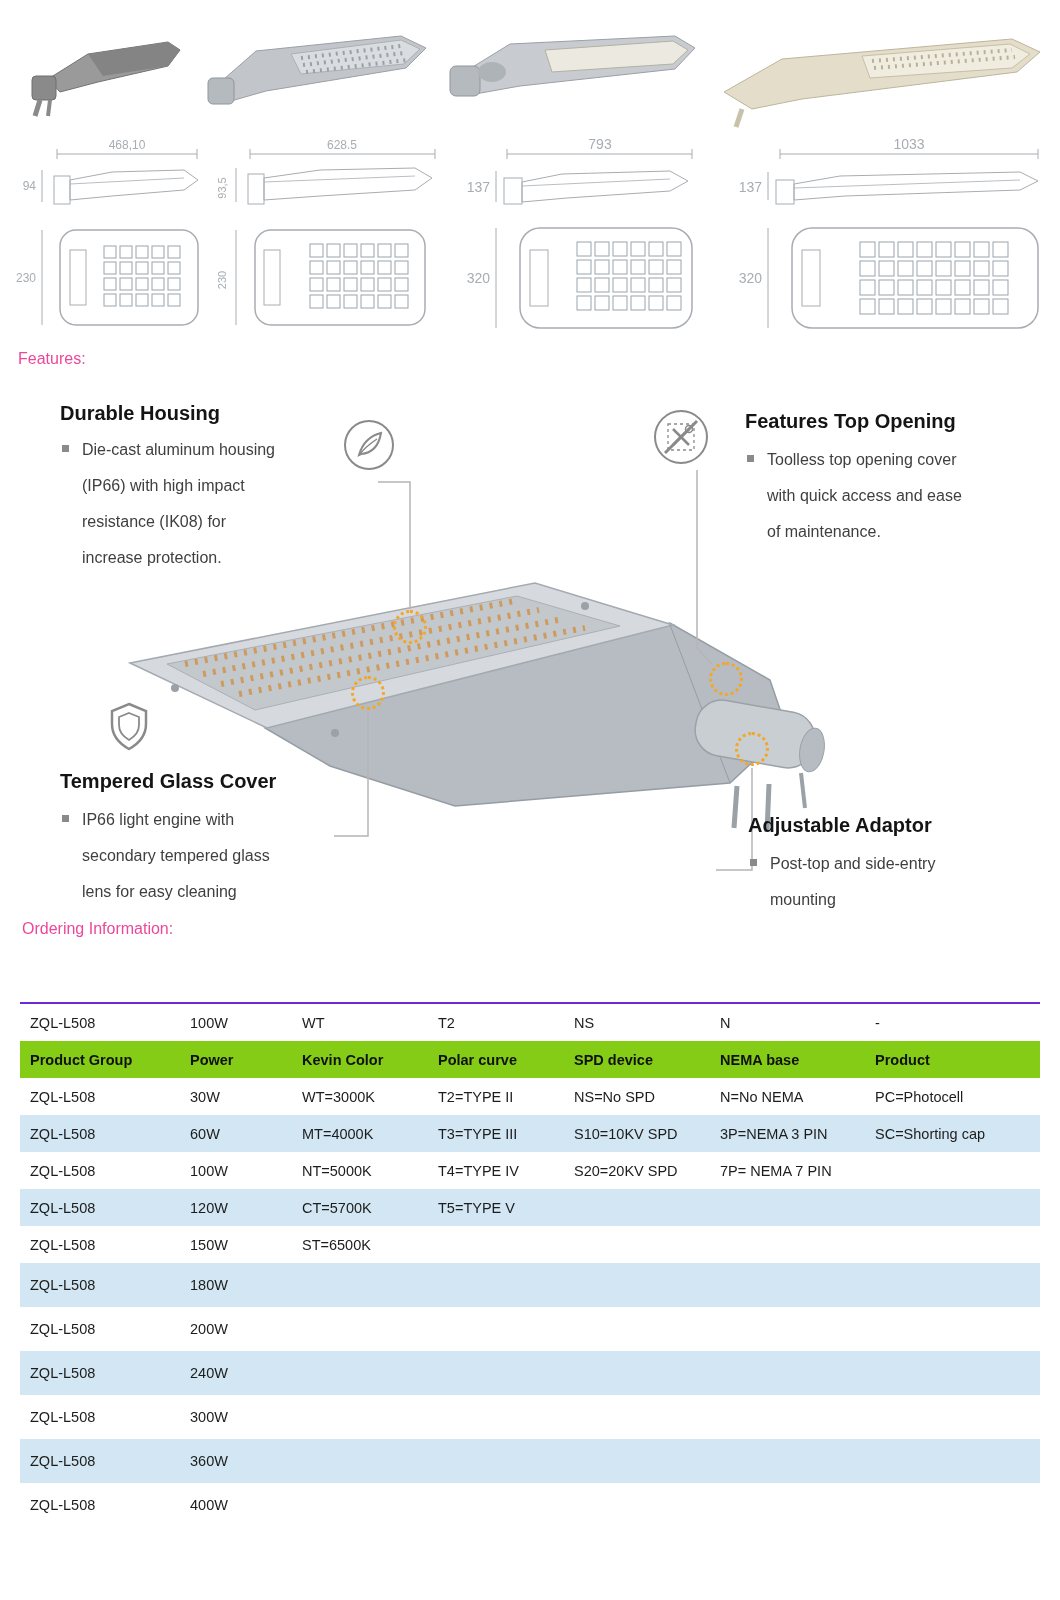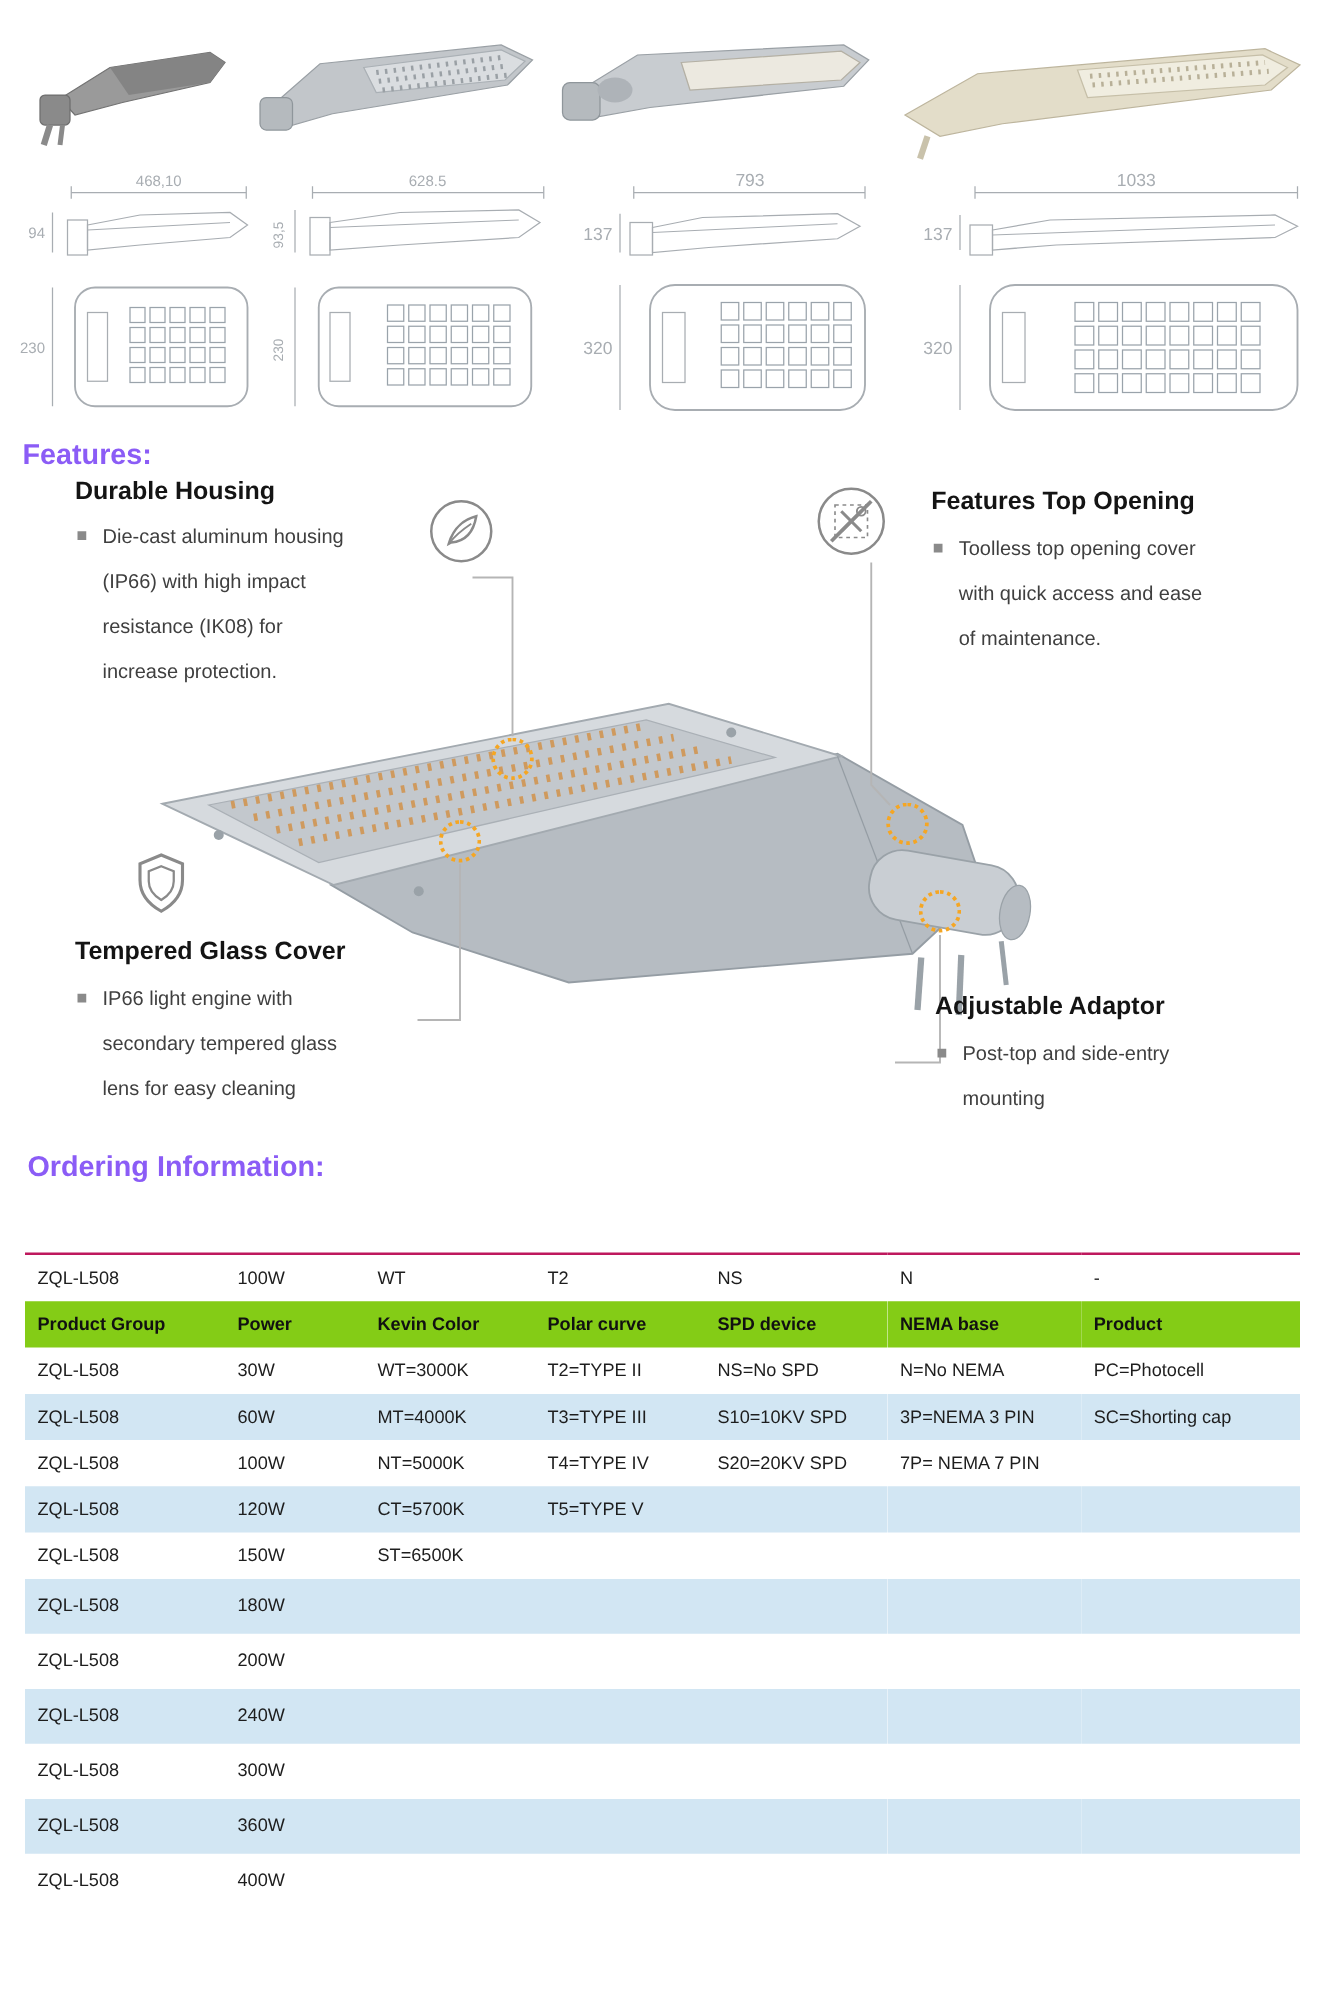--- a/index.html
+++ b/index.html
@@ -1,29 +1,29 @@
 <!DOCTYPE html>
 <html><head>
 <meta charset="utf-8">
 <style>
   html,body{margin:0;padding:0;}
   body{
     width:1060px;height:1600px;position:relative;background:#ffffff;
     font-family:"Liberation Sans", sans-serif;color:#333;overflow:hidden;
   }
   .abs{position:absolute;}
-  .section-heading{font-size:23px;font-weight:bold;color:#8b5cf6;margin:0;}
+  .section-heading{font-size:16px;font-weight:normal;color:#ec4899;margin:0;}
   .feature-title{font-size:20px;font-weight:bold;color:#141414;}
   .f-body{display:flex;gap:13px;}
   .bullet{width:7px;height:7px;background:#8a8a8a;margin-top:13px;flex:none;}
   .f-lines div{font-size:16px;color:#3f3f3f;line-height:36px;white-space:nowrap;}
   .icon-circle{display:block;}
   .dot-circle{width:34px;height:34px;border:3px dotted #F5A623;border-radius:50%;position:absolute;box-sizing:border-box;}
   
-  table.ordering{border-collapse:collapse;table-layout:fixed;width:1020px;font-size:14.5px;color:#1d1d1d;border-top:2px solid #be185d;}
+  table.ordering{border-collapse:collapse;table-layout:fixed;width:1020px;font-size:14.5px;color:#1d1d1d;border-top:2px solid #6d28d9;}
   table.ordering td, table.ordering th{padding:0 4px 0 10px;text-align:left;vertical-align:middle;height:37px;font-weight:normal;overflow:hidden;white-space:nowrap;}
   tr.header-row th{font-weight:bold;background:#84cc16;color:#111;}
   tr.stripe td{background:#D2E6F3;}
   tr.tall td{height:44px;}
   svg text{font-family:"Liberation Sans",sans-serif;}
 </style>
 </head>
 <body>
 
 <div class="abs" style="left:0;top:6px;width:1060px;height:128px">
@@ -227,21 +227,21 @@
         <rect x="274" y="161" width="15" height="15" fill="none" stroke="#9aa3ab" stroke-width="1"></rect>
         <rect x="293" y="161" width="15" height="15" fill="none" stroke="#9aa3ab" stroke-width="1"></rect>
       </g>
     <line x1="68" y1="90" x2="68" y2="190" stroke="#a8adb2"></line>
     <text x="62" y="145" text-anchor="end" font-size="14" fill="#a8adb2">320</text>
   </svg>
 </div>
 
 <h2 class="section-heading abs" style="left:18px;top:350px">Features:</h2>
 
-<div class="abs" style="left:0;top:370px;width:1007px;height:560px">
+<div class="abs" style="left:0;top:390px;width:1007px;height:560px">
 
   <svg class="abs" style="left:115px;top:178px" width="720" height="320" viewBox="0 0 720 320">
     <polygon points="150,160 555,55 655,112 672,162 615,215 340,238 215,198" fill="#b6bcc2" stroke="#959da4" stroke-width="1.5"></polygon>
     <polygon points="15,95 420,15 558,57 152,160" fill="#d6dade" stroke="#a3aab0" stroke-width="1.5"></polygon>
     <polygon points="52,96 402,28 505,58 140,142" fill="#c3c8cd" stroke="#aab0b6" stroke-width="1"></polygon>
     <line x1="70" y1="96" x2="400" y2="33" stroke="#cf9a5e" stroke-width="6" stroke-dasharray="3 7"></line>
     <line x1="88" y1="106" x2="424" y2="42" stroke="#cf9a5e" stroke-width="6" stroke-dasharray="3 7"></line>
     <line x1="106" y1="116" x2="448" y2="51" stroke="#cf9a5e" stroke-width="6" stroke-dasharray="3 7"></line>
     <line x1="124" y1="126" x2="470" y2="60" stroke="#cf9a5e" stroke-width="6" stroke-dasharray="3 7"></line>
     <path d="M555 57 L615 215" stroke="#959da4" stroke-width="1" fill="none"></path>

